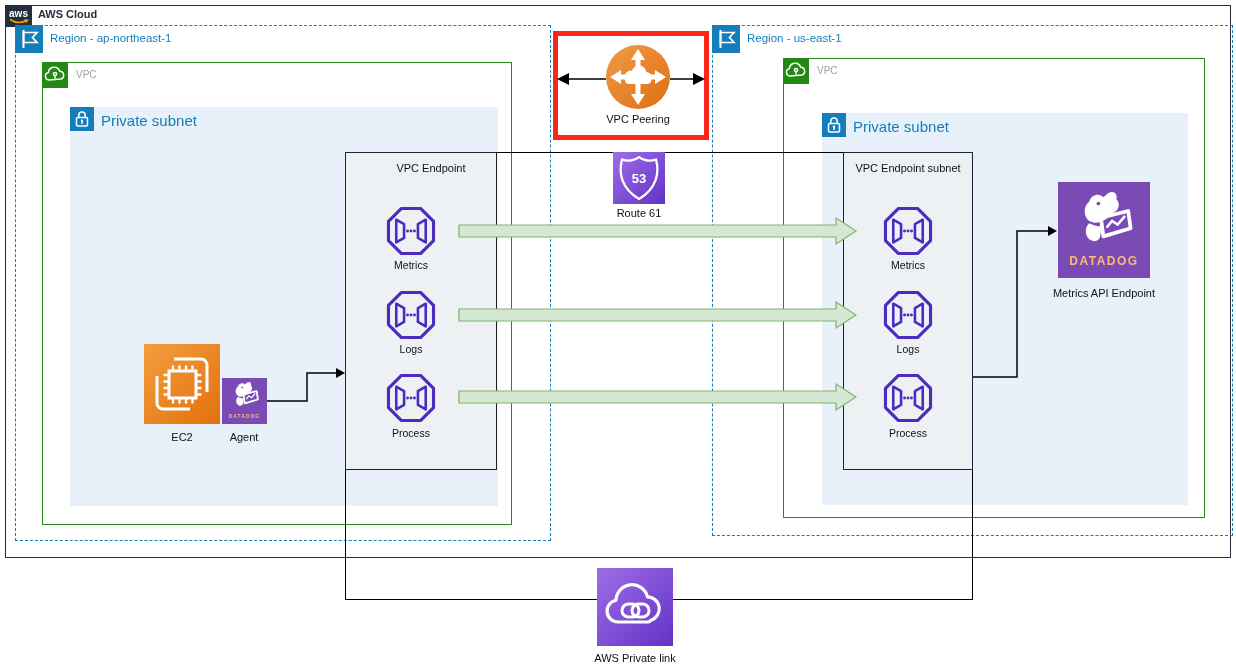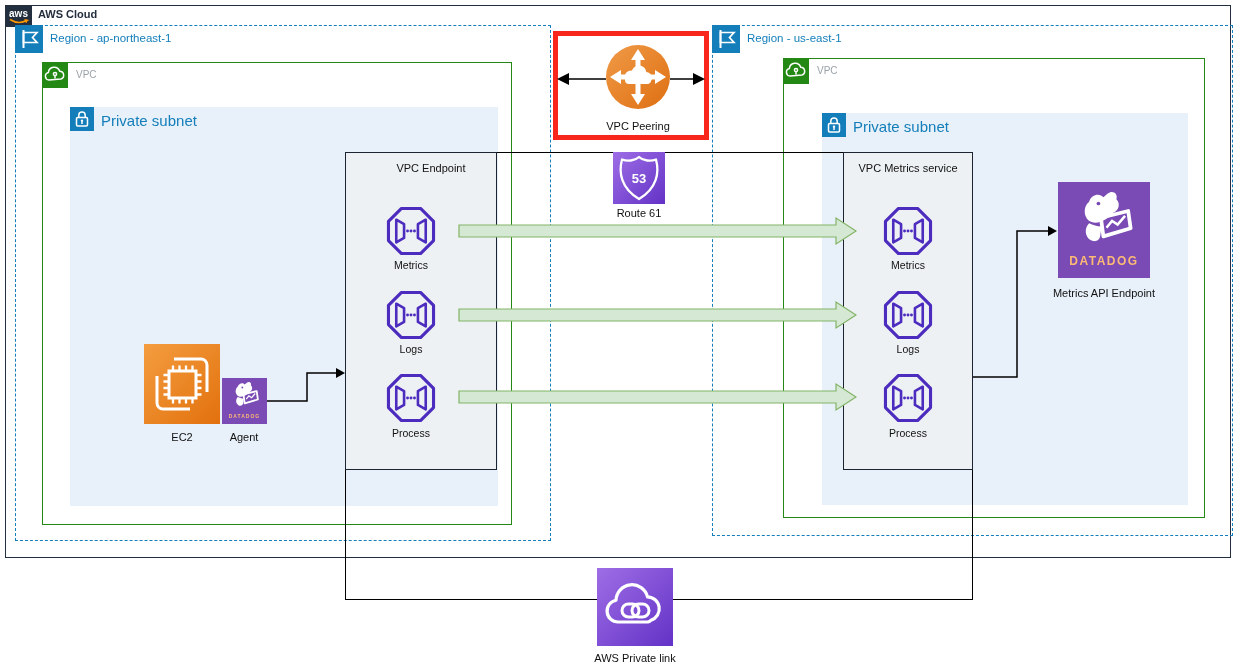--- a/index.html
+++ b/index.html
@@ -105,21 +105,21 @@
     </svg>
   </div>
   <span class="abs subnet-label" style="left:853px;top:118px;">Private subnet</span>
 
   <div class="abs privlink-rect" style="left:345px;top:152px;width:628px;height:448px;"></div>
 
   <div class="abs ep-box" style="left:345px;top:152px;width:152px;height:318px;"></div>
   <span class="abs box-title" style="left:345px;top:162px;width:172px;">VPC Endpoint</span>
 
   <div class="abs ep-box" style="left:843px;top:152px;width:130px;height:318px;"></div>
-  <span class="abs box-title" style="left:843px;top:162px;width:130px;">VPC Metrics service</span>
+  <span class="abs box-title" style="left:843px;top:162px;width:130px;">VPC Endpoint subnet</span>
 
   <div class="abs" style="left:385px;top:205px;">
     <svg viewBox="0 0 60 60" width="52" height="52">
       <g fill="none" stroke="var(--endpoint-purple,#4C2BBF)" stroke-linejoin="round">
         <polygon points="19,4 41,4 56,19 56,41 41,56 19,56 4,41 4,19" stroke-width="3.6"></polygon>
         <polygon points="13,17 22,22 22,38 13,43" stroke-width="3"></polygon>
         <polygon points="47,17 38,22 38,38 47,43" stroke-width="3"></polygon>
       </g>
       <g fill="var(--endpoint-purple,#4C2BBF)">
         <circle cx="26" cy="30" r="1.7"></circle>
@@ -246,21 +246,21 @@
         <polygon points="32,60 25,49 39,49"></polygon>
         <polygon points="4,32 15,25 15,39"></polygon>
         <polygon points="60,32 49,25 49,39"></polygon>
         <circle cx="25" cy="32" r="6.5"></circle>
           <circle cx="33" cy="28" r="7.5"></circle>
           <circle cx="40" cy="33" r="6"></circle>
         <rect x="19" y="31" width="26" height="8" rx="4"></rect>
       </g>
     </svg>
   </div>
-  <span class="abs caption" style="left:578px;top:120px;width:120px;">VPC Peering</span>
+  <span class="abs caption" style="left:578px;top:113px;width:120px;">VPC Peering</span>
 
   <div class="abs grad-purple" style="left:613px;top:152px;width:52px;height:52px;">
     <svg viewBox="0 0 52 52" width="52" height="52">
       <path d="M26,5 c4,4 12,4.5 17,2.5 c3.5,13 1,29 -17,39.5 c-18,-10.5 -20.5,-26.5 -17,-39.5 c5,2 13,1.5 17,-2.5 z" fill="none" stroke="#fff" stroke-width="2.3" stroke-linejoin="round"></path>
       <text x="26" y="31" font-size="13" font-weight="bold" fill="#fff" text-anchor="middle" font-family="Liberation Sans, sans-serif">53</text>
     </svg>
   </div>
   <span class="abs caption" style="left:589px;top:207px;width:100px;">Route 61</span>
 
   <div class="abs dd-purple" style="left:1058px;top:182px;width:92px;height:96px;">

